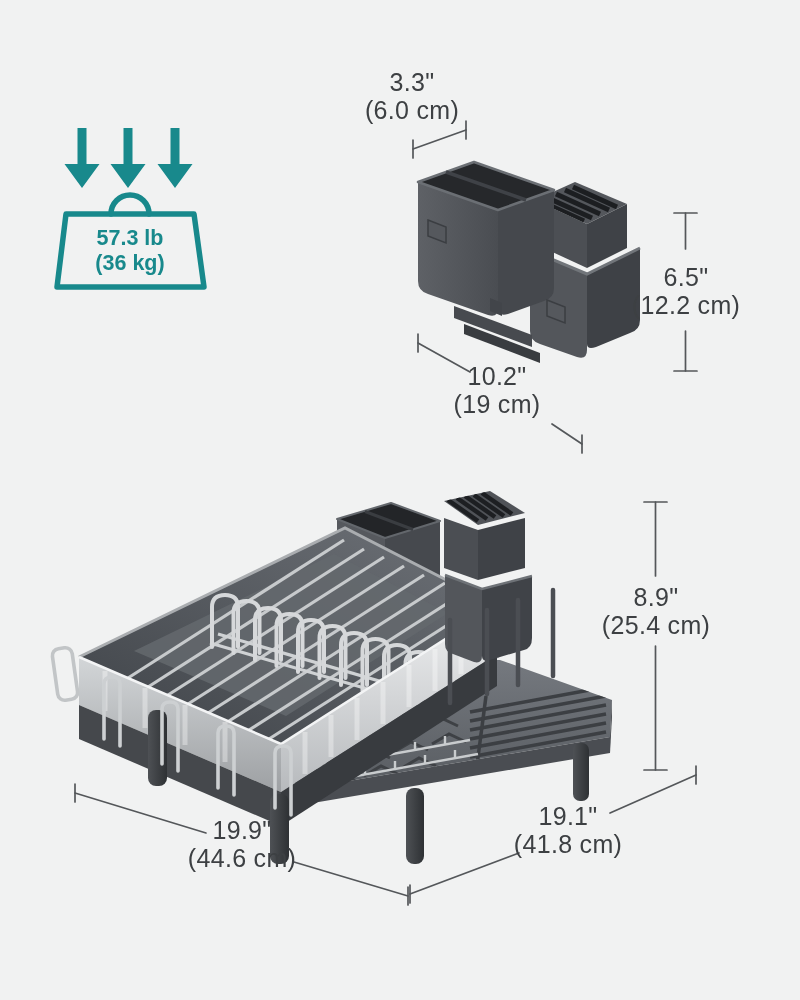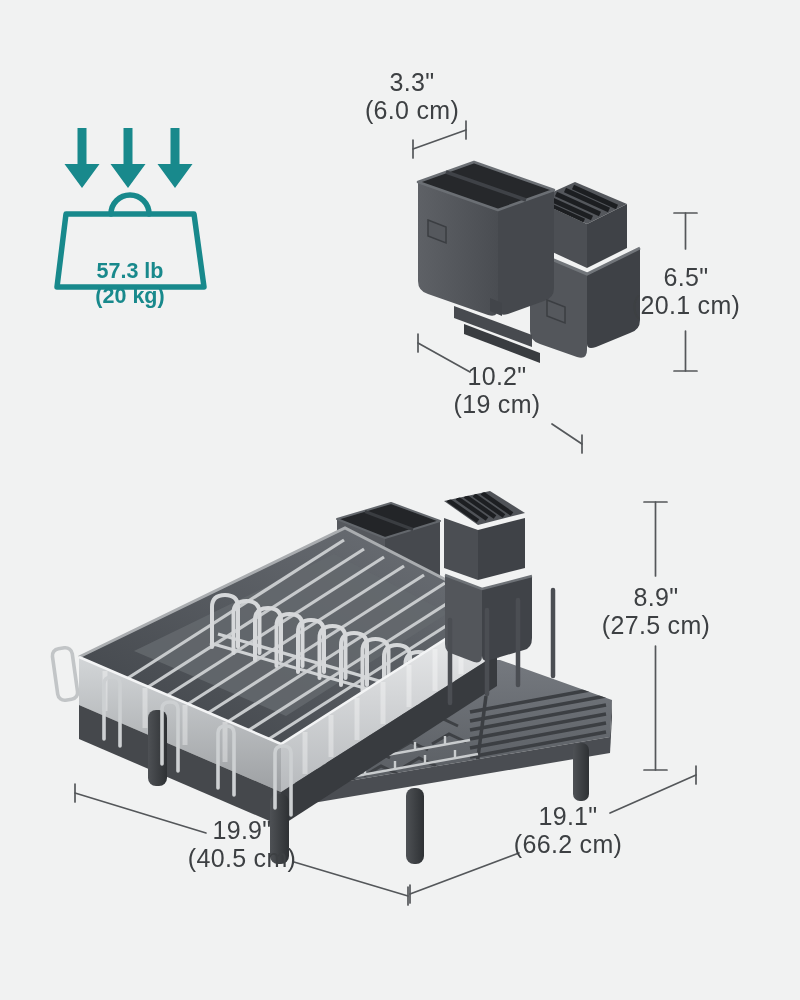--- a/index.html
+++ b/index.html
@@ -25,21 +25,20 @@
   .dim-label span{display:block;}
   .weight-label{
     position:absolute;
     transform:translate(-50%,-50%);
     text-align:center;
     color:#18898c;
     font-size:21.5px;
     font-weight:700;
     line-height:25px;
     white-space:nowrap;
-    margin-top:33px;
   }
   .weight-label span{display:block;}
 </style>
 </head>
 <body>
 
 <div class="stage">
 
   <svg class="abs" style="left:48px;top:112px;" width="170" height="185" viewBox="0 0 170 185">
     <g fill="#18898c">
@@ -47,21 +46,21 @@
       <path d="M75.5,16 h9 v36 h13 l-17.5,24 -17.5,-24 h13 z"></path>
       <path d="M122.5,16 h9 v36 h13 l-17.5,24 -17.5,-24 h13 z"></path>
     </g>
     <g fill="none" stroke="#18898c" stroke-width="5.5" stroke-linejoin="round" stroke-linecap="round">
       <path d="M63,102 A19,19 0 0 1 101,102"></path>
       <path d="M18,102 L146,102 L156,175 L9,175 Z"></path>
     </g>
   </svg>
   <div class="weight-label" style="left:130px;top:251px;">
     <span>57.3 lb</span>
-    <span>(20 kg)</span>
+    <span>(36 kg)</span>
   </div>
 
   <svg class="abs" style="left:390px;top:148px;" width="270" height="230" viewBox="0 0 270 230">
     <defs>
       <linearGradient id="chFaceL" x1="0" y1="0" x2="1" y2="0">
         <stop offset="0" stop-color="#5e6166"></stop>
           <stop offset="1" stop-color="#4a4d52"></stop>
       </linearGradient>
       <clipPath id="chKnifeTop">
           <path d="M145,52 L185,34 L237,56 L197,76 Z"></path>
@@ -322,32 +321,32 @@
       <line x1="696" y1="766" x2="696" y2="784"></line>
     </g>
   </svg>
 
   <div class="dim-label" style="left:412px;top:96px;">
     <span>3.3"</span>
     <span>(6.0 cm)</span>
   </div>
   <div class="dim-label" style="left:686px;top:291px;">
     <span>6.5"</span>
-    <span>(20.1 cm)</span>
+    <span>(12.2 cm)</span>
   </div>
   <div class="dim-label" style="left:497px;top:390px;">
     <span>10.2"</span>
     <span>(19 cm)</span>
   </div>
   <div class="dim-label" style="left:656px;top:611px;">
     <span>8.9"</span>
-    <span>(27.5 cm)</span>
+    <span>(25.4 cm)</span>
   </div>
   <div class="dim-label" style="left:242px;top:844px;">
     <span>19.9"</span>
-    <span>(40.5 cm)</span>
+    <span>(44.6 cm)</span>
   </div>
   <div class="dim-label" style="left:568px;top:830px;">
     <span>19.1"</span>
-    <span>(66.2 cm)</span>
+    <span>(41.8 cm)</span>
   </div>
 
 </div>
 
 </body></html>

